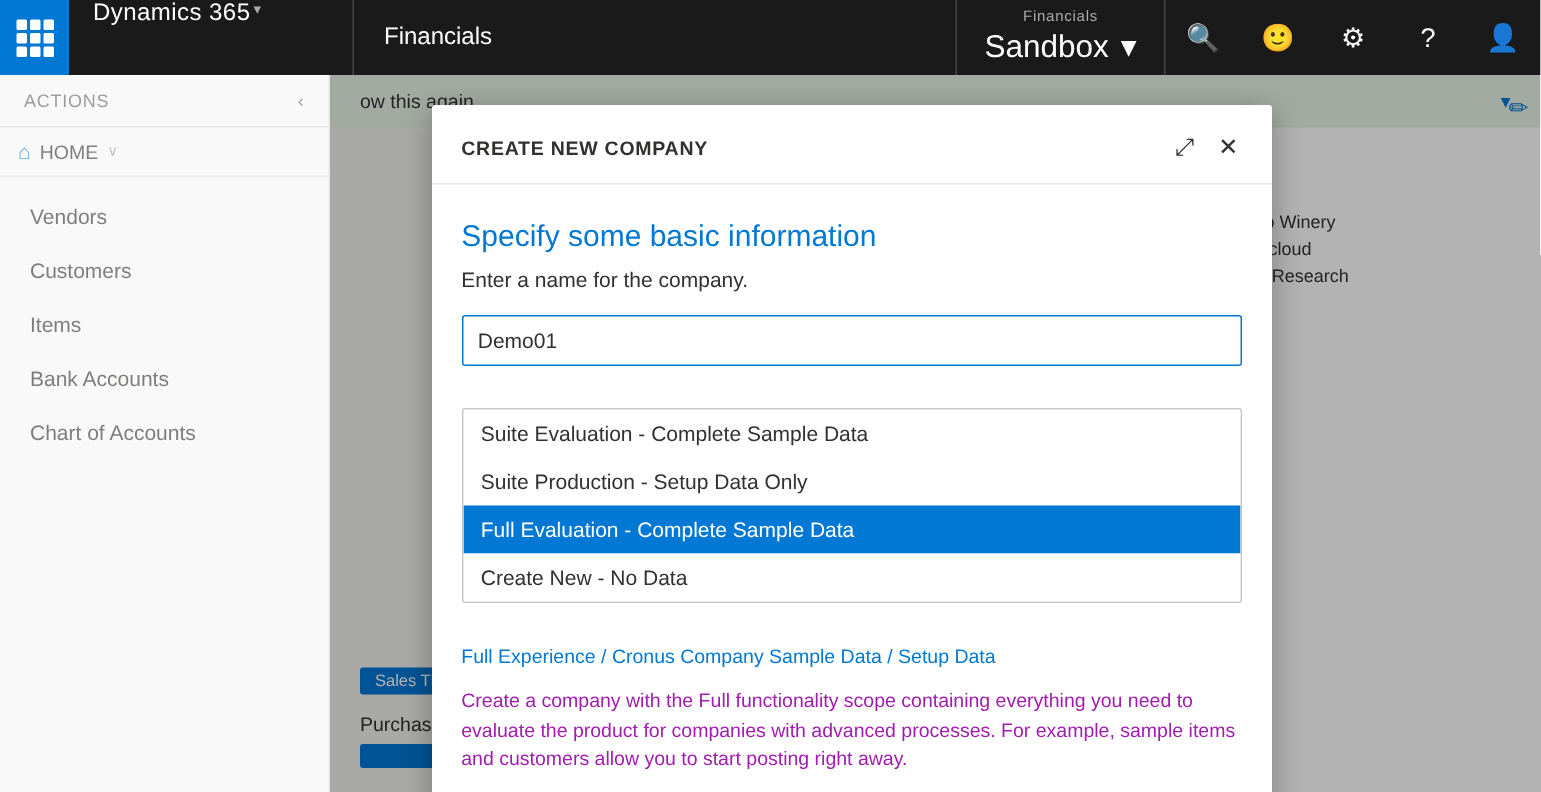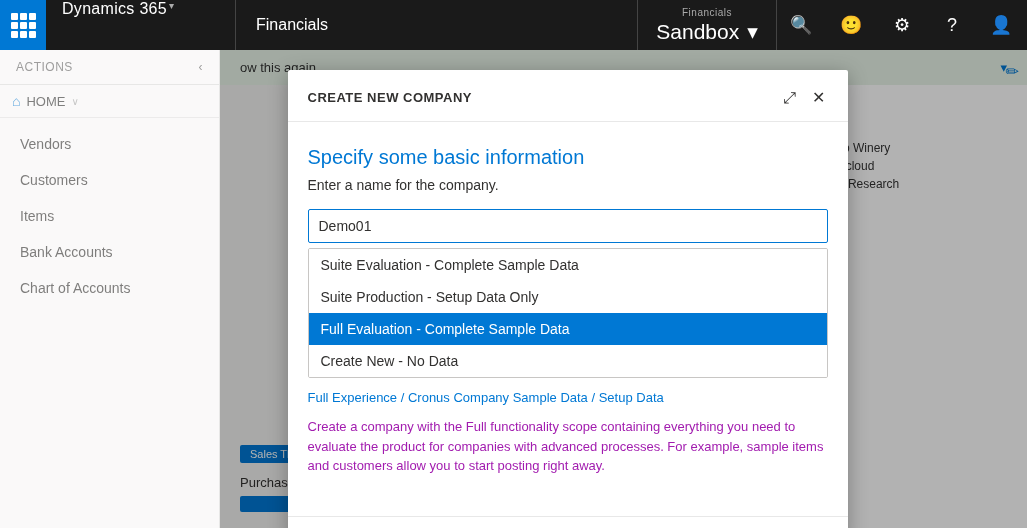--- a/index.html
+++ b/index.html
@@ -310,29 +310,29 @@
       margin-bottom: 16px;
     }
     .modal-input {
       width: 100%;
       padding: 8px 10px;
       border: 1px solid #0078d4;
       border-radius: 2px;
       font-size: 14px;
       color: #323130;
       outline: none;
-      margin-bottom: 5px;
+      margin-bottom: 28px;
     }
 
     
     .dropdown-list {
       border: 1px solid #c8c6c4;
       border-radius: 2px;
       overflow: hidden;
-      margin-bottom: 12px;
+      margin-bottom: 28px;
     }
     .dropdown-item {
       padding: 8px 12px;
       font-size: 14px;
       color: #323130;
       cursor: pointer;
       background: white;
     }
     .dropdown-item.selected {
       background: #0078d4;

